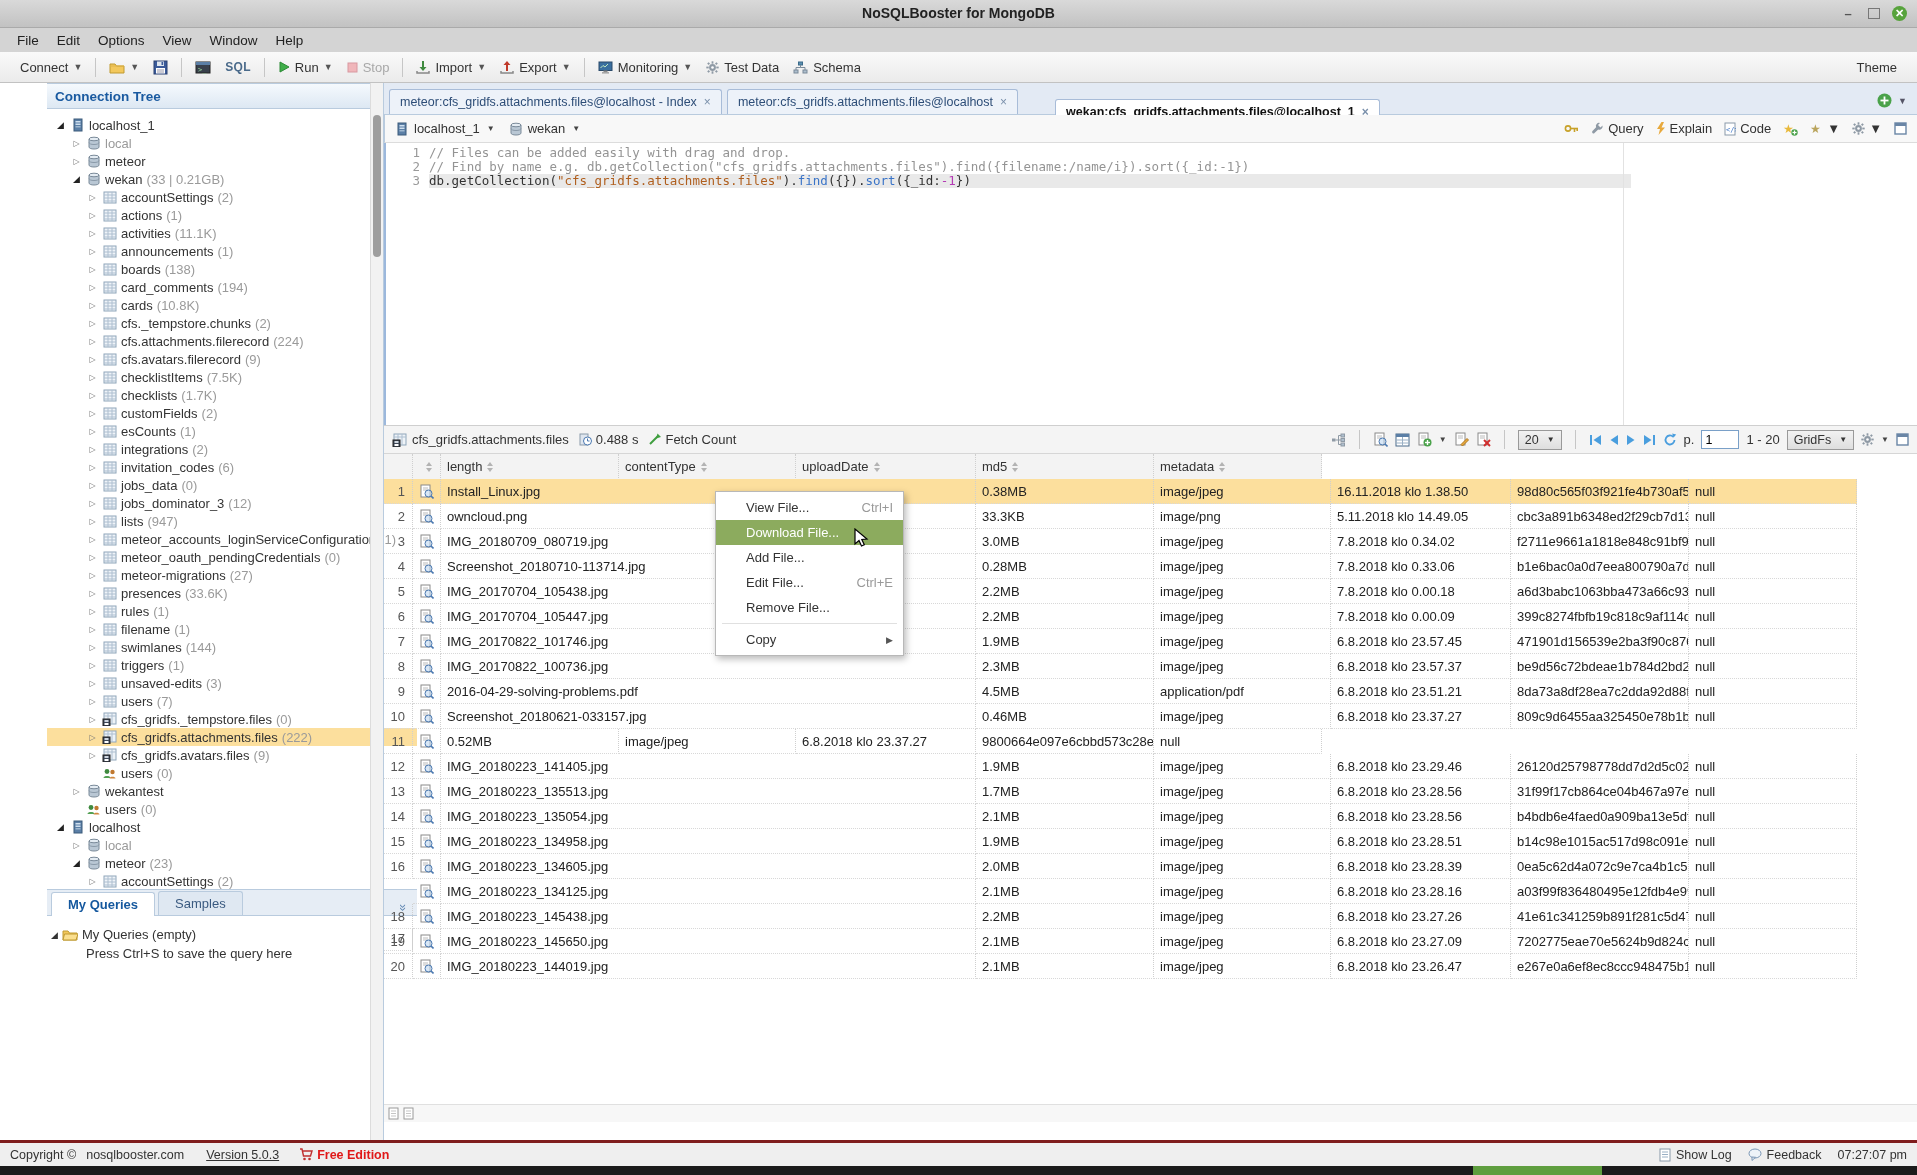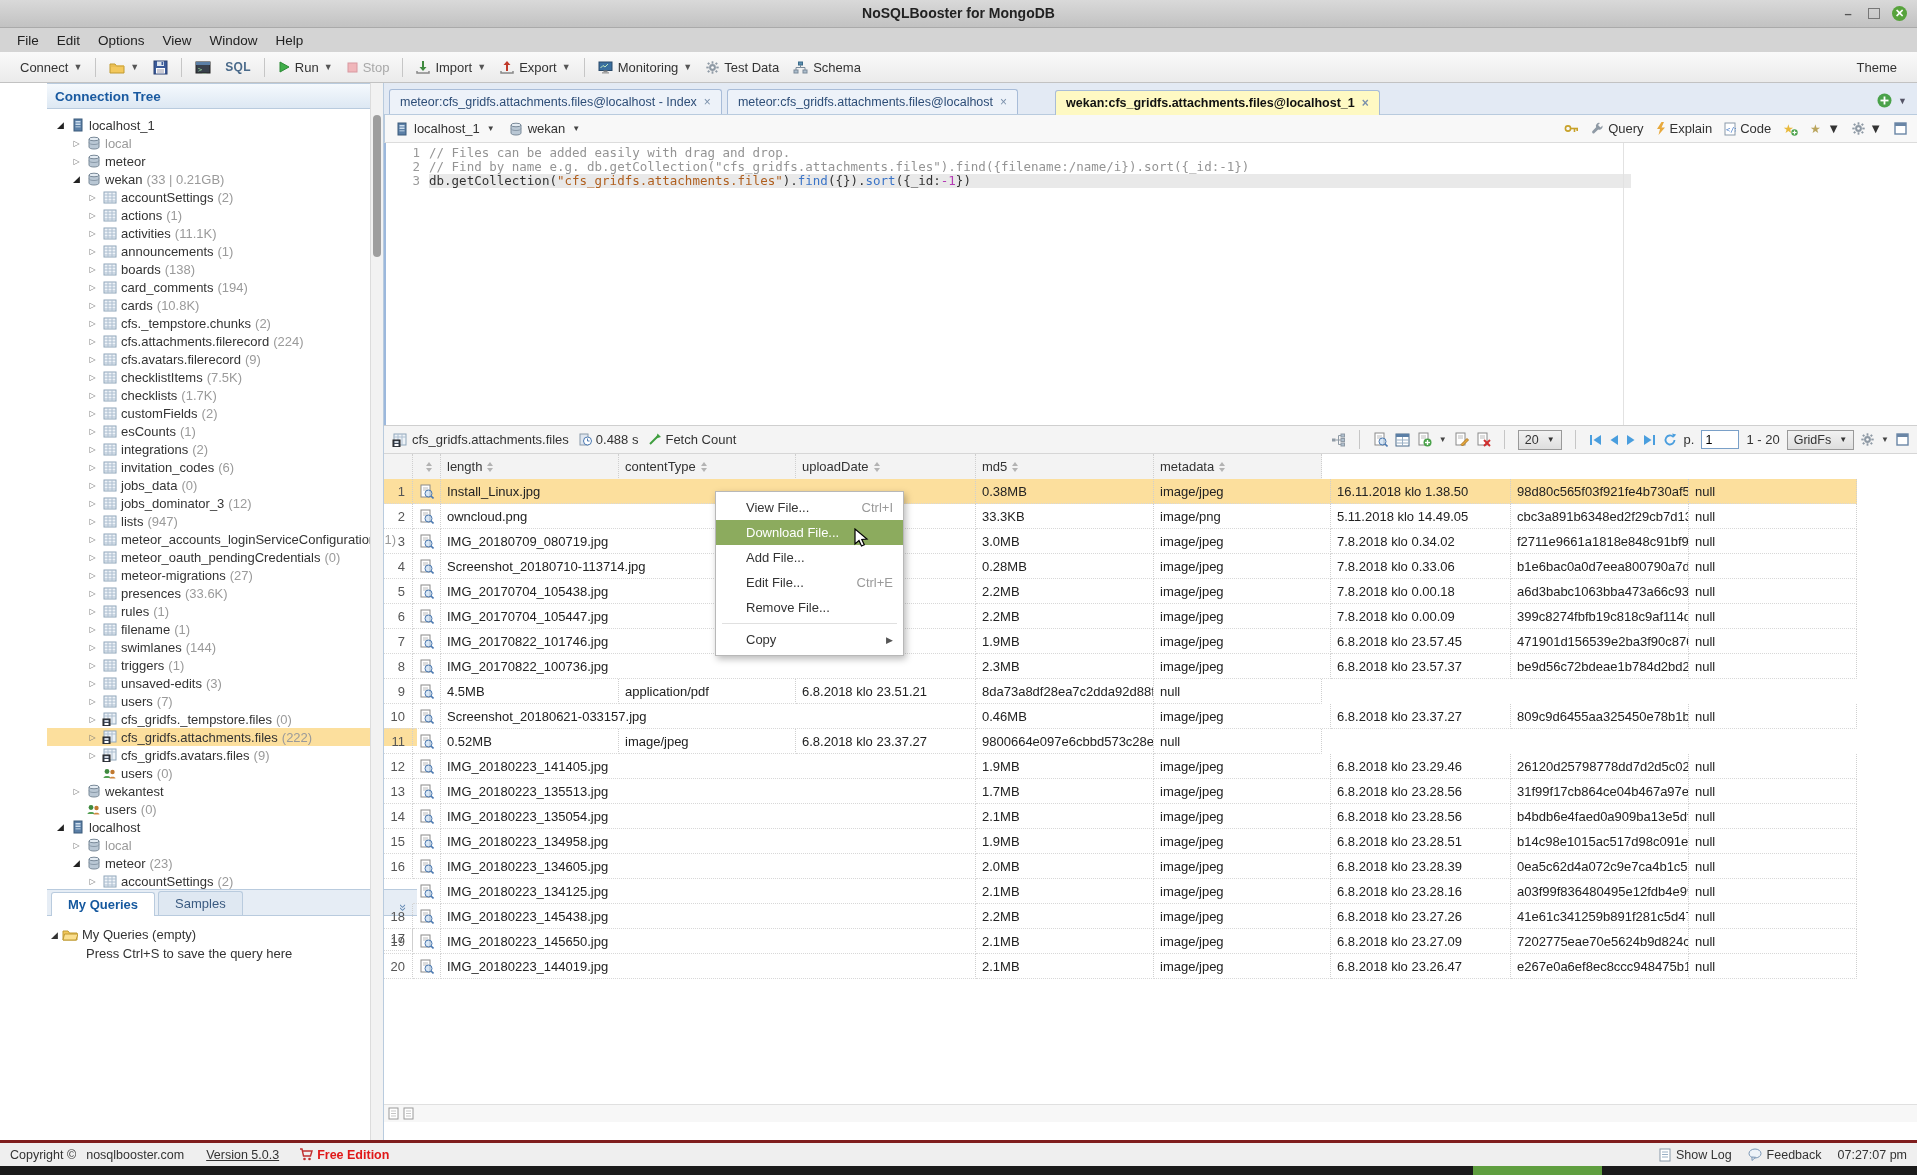--- a/index.html
+++ b/index.html
@@ -51,21 +51,21 @@
   .sb-scroll{position:absolute;left:370px;top:83px;width:13px;height:1057px;background:#f2f2f2;border-left:1px solid #dcdcdc;box-sizing:border-box;}
   .sb-thumb{position:absolute;left:2px;top:32px;width:8px;height:142px;background:#9e9e9e;border-radius:4px;}
   .vline{position:absolute;left:383px;top:83px;width:1px;height:1057px;background:#b9cbde;}
   
   .main{position:absolute;left:384px;top:83px;width:1533px;height:1057px;}
   .tabstrip{position:absolute;left:0;top:0;width:1533px;height:32px;background:#e3eaf4;border-bottom:1px solid #b9cbde;
     display:flex;align-items:flex-end;padding-left:0;box-sizing:border-box;}
   .tab{display:flex;align-items:center;gap:7px;border:1px solid #a8bcd8;border-bottom:none;border-radius:3px 3px 0 0;
     background:#edf2f9;color:#2d4d77;padding:5px 10px;margin-left:5px;font-size:12.5px;white-space:nowrap;}
   .tab .x{color:#7a90ab;font-size:12px;}
-  .tab.act{background:#fef9c3;color:#111;font-weight:bold;position:relative;top:2px;padding-bottom:6px;margin-left:37px;}
+  .tab.act{background:#ffffff;color:#111;font-weight:bold;position:relative;top:11px;padding-bottom:6px;margin-left:37px;}
   .tabstrip-right{margin-left:auto;display:flex;align-items:center;gap:6px;padding:0 10px 6px 0;}
   .breadcrumb{position:absolute;left:0;top:32px;width:1533px;height:28px;background:#f8f8f8;border-bottom:1px solid #dcdcdc;
     display:flex;align-items:center;padding:0 10px;box-sizing:border-box;border-left:1px solid #b9cbde;}
   .bc-item{display:flex;align-items:center;gap:5px;margin-right:14px;}
   .bc-item .car{font-size:8px;color:#444;margin-left:2px;}
   .bc-right{margin-left:auto;display:flex;align-items:center;gap:12px;color:#333;}
   .bc-right .grp{display:flex;align-items:center;gap:4px;}
   
   .editor{position:absolute;left:0;top:60px;width:1533px;height:282px;background:#fff;border-left:2px solid #9cb8dc;box-sizing:border-box;
     font-family:"DejaVu Sans Mono",monospace;font-size:12.5px;padding-top:3px;}
@@ -1406,20 +1406,21 @@
           <div class="gcell num" style="width: 29px;">9</div>
           <div class="gcell" style="width: 28px; justify-content: center;">
             <svg width="15" height="15">
               <rect x="2" y="1" width="9" height="12" fill="#fff" stroke="#8a8a8a"></rect>
               <line x1="4" y1="4" x2="9" y2="4" stroke="#bbb"></line>
               <line x1="4" y1="6" x2="9" y2="6" stroke="#bbb"></line>
               <circle cx="9.5" cy="9.5" r="3.5" fill="rgba(190,215,240,.6)" stroke="#4a78b0"></circle>
               <line x1="12" y1="12" x2="14.5" y2="14.5" stroke="#4a78b0" stroke-width="1.6"></line>
             </svg>
           </div>
+          <div class="gcell" style="width: 535px;">2016-04-29-solving-problems.pdf</div>
           <div class="gcell" style="width: 178px;">4.5MB</div>
           <div class="gcell" style="width: 177px;">application/pdf</div>
           <div class="gcell" style="width: 180px;">6.8.2018 klo 23.51.21</div>
           <div class="gcell" style="width: 178px;">8da73a8df28ea7c2dda92d88f0c1</div>
           <div class="gcell" style="width: 168px;">null</div>
         </div>
         <div class="grow">
           <div class="gcell num" style="width: 29px;">10</div>
           <div class="gcell" style="width: 28px; justify-content: center;">
             <svg width="15" height="15">

